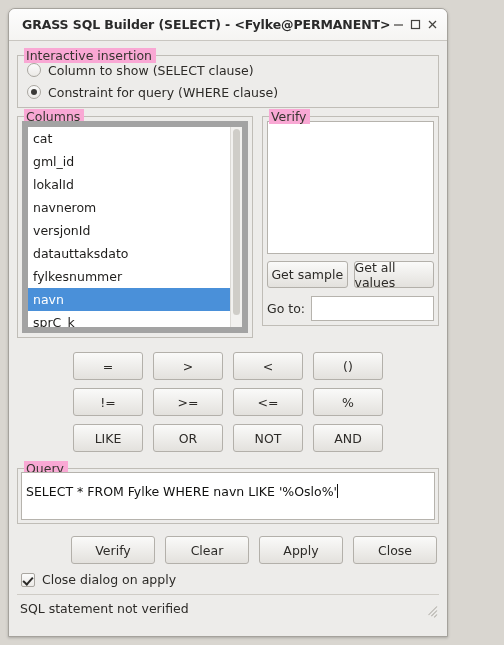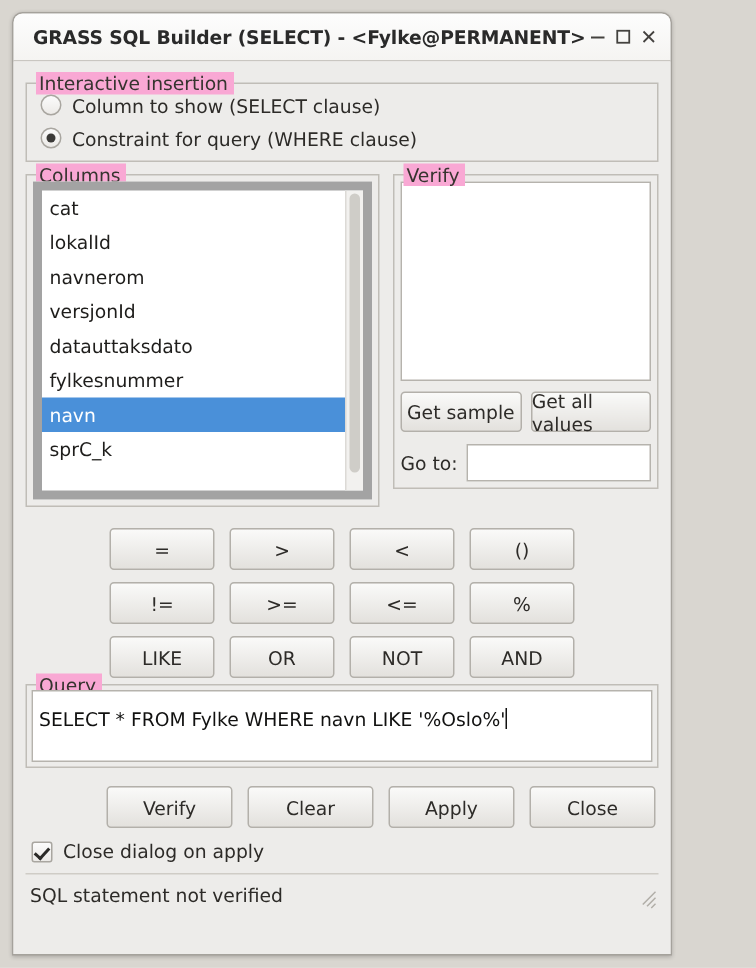--- a/index.html
+++ b/index.html
@@ -192,21 +192,21 @@
   
   .op-grid {
     display: grid;
     grid-template-columns: repeat(4, 1fr);
     gap: 8px 10px;
     margin: 14px 56px 0 56px;
   }
   .op-grid .btn { height: 28px; }
 
   
-  .query-group { margin-top: 4px; }
+  .query-group { margin-top: 16px; }
   .query-box {
     background: #ffffff;
     border: 1px solid #b6b3ad;
     height: 48px;
     box-sizing: border-box;
     padding: 10px 4px;
     font-size: 12.5px;
     color: #111110;
     position: relative;
   }
@@ -321,20 +321,21 @@
     </div>
 
     <div class="mid-row">
 
       <div class="col-left">
         <div class="group" style="padding:4px;">
           <span class="group-title">Columns</span>
           <div class="listbox">
             <div class="list-items">
               <div class="list-item">cat</div>
+              <div class="list-item">gml_id</div>
               <div class="list-item">lokalId</div>
               <div class="list-item">navnerom</div>
               <div class="list-item">versjonId</div>
               <div class="list-item">datauttaksdato</div>
               <div class="list-item">fylkesnummer</div>
               <div class="list-item selected">navn</div>
               <div class="list-item">sprC_k</div>
             </div>
             <div class="vscroll">
               <div class="thumb"></div>

